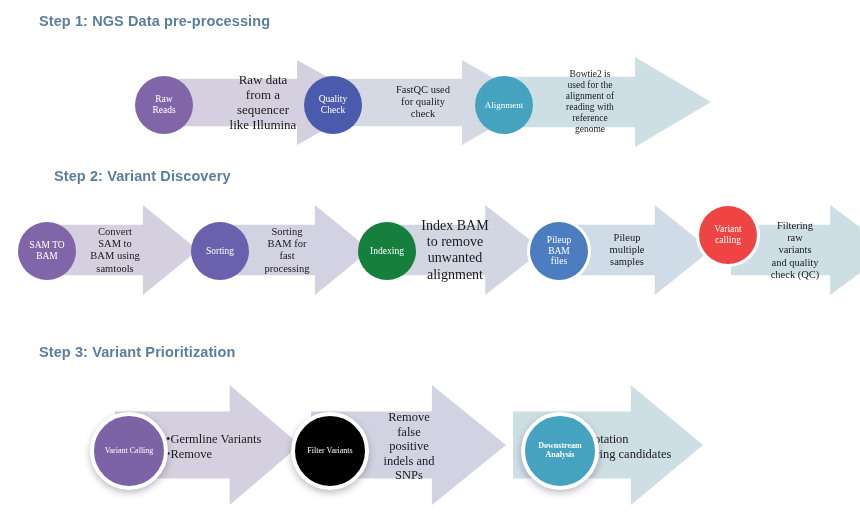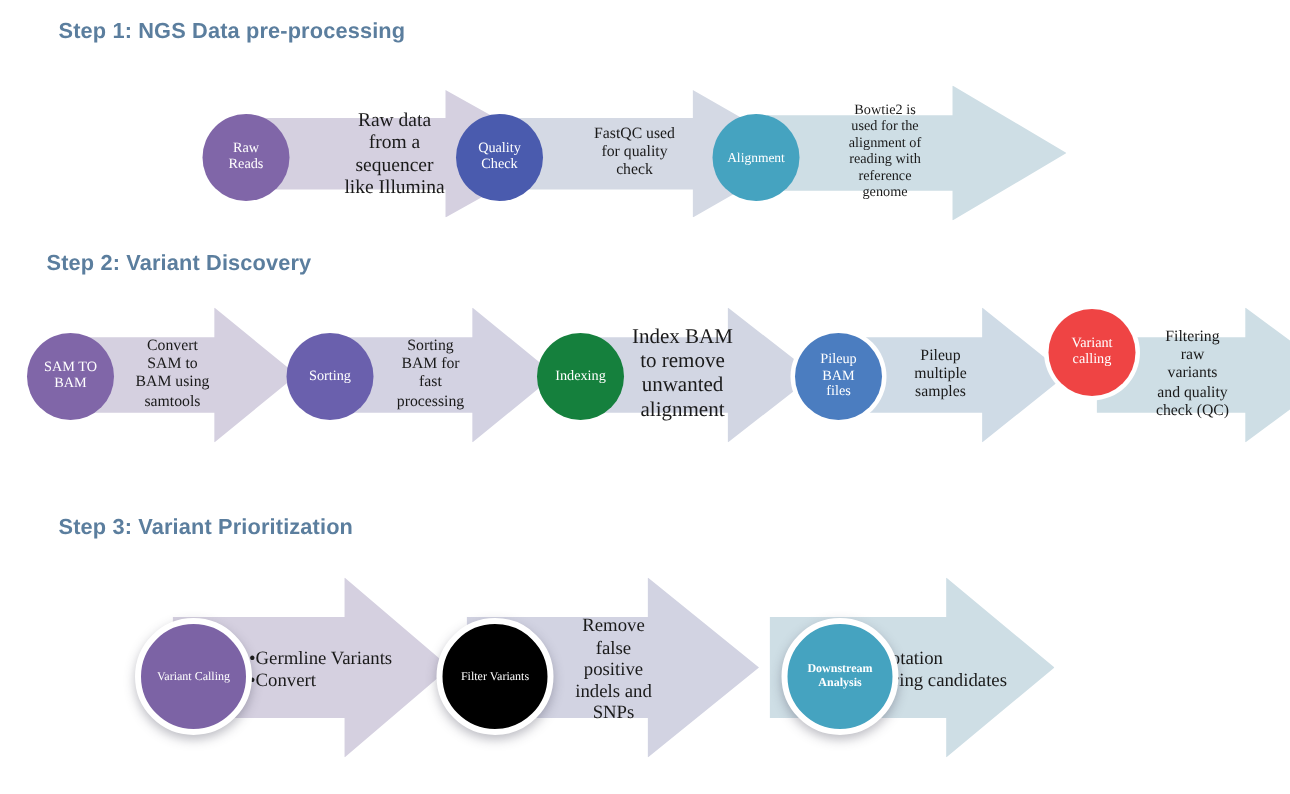--- a/index.html
+++ b/index.html
@@ -103,21 +103,21 @@
 
     <div class="node" style="left:112px;top:76px;width:58px;height:58px;background:#8066a8;font-size:9.5px;">Raw
 Reads</div>
 
     <div class="node" style="left:281px;top:76px;width:58px;height:58px;background:#4a5bae;font-size:9.5px;">Quality
 Check</div>
 
     <div class="node" style="left:452px;top:76px;width:58px;height:58px;background:#45a3c0;font-size:9px;">Alignment</div>
   </div>
 
-  <div class="step-title" style="left:8px;top:168px;">Step 2: Variant Discovery</div>
+  <div class="step-title" style="left:31px;top:168px;">Step 2: Variant Discovery</div>
 
   <div class="band">
     <div class="arrow" style="left:30px;top:205px;width:145px;height:90px;background:#d5d0e0;"></div>
     <div class="arrow-text" style="left:48px;top:250px;width:88px;font-size:10.5px;">Convert
 SAM  to
 BAM using
 samtools</div>
 
     <div class="arrow" style="left:202px;top:205px;width:145px;height:90px;background:#d3d2e2;"></div>
     <div class="arrow-text" style="left:220px;top:250px;width:88px;font-size:10.5px;">Sorting
@@ -157,21 +157,21 @@
     <div class="node halo" style="left:676px;top:206px;width:58px;height:58px;background:#ef4444;font-size:9.5px;">Variant
 calling</div>
   </div>
 
   <div class="step-title" style="left:16px;top:344px;">Step 3: Variant Prioritization</div>
 
   <div class="band">
     <div class="arrow" style="left:92px;top:385px;width:185px;height:120px;background:#d5d0e0;"></div>
     <div class="arrow-text bullets" style="left:143px;top:446px;width:105px;font-size:12.5px;">
       <span class="bl">•Germline Variants</span>
-      <span class="bl">•Convert</span>
+      <span class="bl">•Remove</span>
     </div>
 
     <div class="arrow" style="left:288px;top:385px;width:195px;height:120px;background:#d2d3e2;"></div>
     <div class="arrow-text" style="left:332px;top:446px;width:108px;font-size:12.5px;">Remove
 false
 positive
 indels and
 SNPs</div>
 
     <div class="arrow" style="left:490px;top:385px;width:190px;height:120px;background:#cedee5;"></div>

